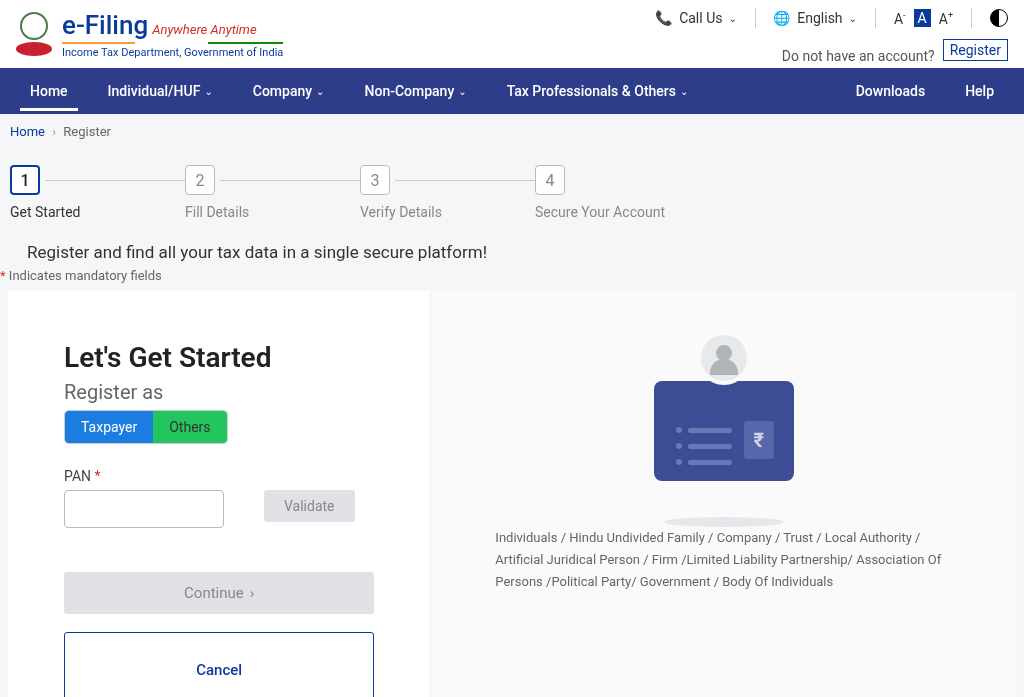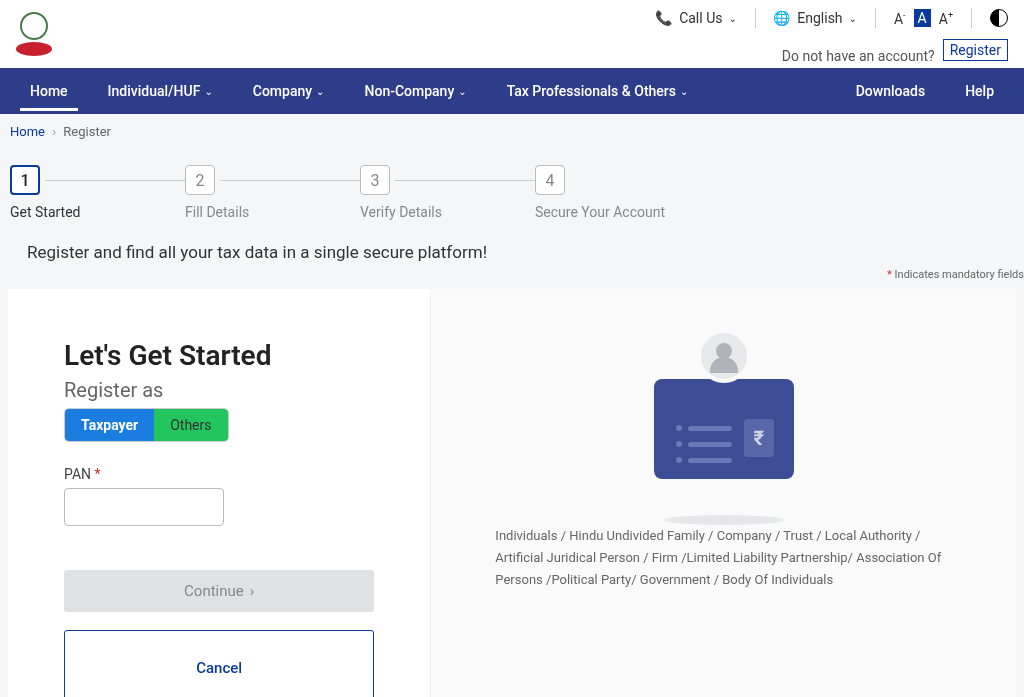--- a/index.html
+++ b/index.html
@@ -36,30 +36,30 @@
 .bc-sep { color: #999; margin: 0 4px; }
 .bc-current { color: #666; }
 .stepper { display: flex; align-items: center; padding: 16px 10px 8px; gap: 0; }
 .step { display: flex; flex-direction: column; align-items: flex-start; width: 175px; }
 .step-box { width: 30px; height: 30px; border: 1px solid #bbb; border-radius: 4px; display: flex; align-items: center; justify-content: center; font-size: 16px; color: #888; background: #fff; }
 .step.active .step-box { border: 2px solid #0a3b9c; color: #222; font-weight: 500; }
 .step-label { font-size: 14px; color: #888; margin-top: 9px; }
 .step.active .step-label { color: #333; }
 .step-line { flex: 0 0 140px; height: 1px; background: #ccc; margin-bottom: 24px; margin-left: -140px; }
 .page-heading { font-size: 17px; color: #333; padding: 14px 27px 6px; }
-.mandatory-note { text-align: right; font-size: 11px; color: #666; padding: 0 0 8px; }
+.mandatory-note { text-align: left; font-size: 13px; color: #666; padding: 0 0 8px; }
 .mandatory-note .star { color: #d12e2e; }
 .card-row { display: flex; gap: 0; padding: 0 8px; }
 .card-left { background: #fff; width: 42%; padding: 50px 56px; border-right: 1px solid #eee; }
 .card-right { background: #fafafb; flex: 1; padding: 40px 60px; display: flex; flex-direction: column; align-items: center; }
 .card-title { font-size: 28px; font-weight: 600; color: #222; margin-bottom: 6px; }
 .register-as { font-size: 20px; color: #666; margin-bottom: 6px; }
 .seg-control { display: inline-flex; border: 1px solid #ccc; border-radius: 5px; overflow: hidden; margin-bottom: 24px; }
 .seg-btn { padding: 8px 16px; font-size: 14px; background: #22c55e; color: #333; cursor: pointer; border: none; }
-.seg-btn.active { background: #1b7de0; color: #fff; font-weight: bold; }
+.seg-btn.active { background: #1b7de0; color: #fff; }
 .field-label { font-size: 14px; color: #444; margin-bottom: 6px; }
 .field-label .star { color: #d12e2e; }
 .input-row { display: flex; gap: 40px; align-items: flex-start; margin-bottom: 44px; }
 .pan-input { width: 160px; height: 38px; border: 1px solid #bbb; border-radius: 4px; padding: 0 8px; font-size: 14px; }
 .validate-btn { background: #dfe1e4; color: #888; border: none; border-radius: 3px; padding: 8px 20px; font-size: 14px; cursor: pointer; }
 .continue-btn { width: 100%; background: #dfe1e4; color: #888; border: none; border-radius: 3px; padding: 12px; font-size: 15px; cursor: pointer; margin-bottom: 18px; display: flex; align-items: center; justify-content: center; gap: 6px; }
 .cancel-btn { width: 100%; background: #fff; color: #0a3b9c; border: 1px solid #0a3b9c; border-radius: 3px; padding: 28px; font-size: 15px; font-weight: 500; cursor: pointer; }
 .illustration { width: 160px; height: 160px; position: relative; margin-bottom: 30px; }
 .illus-card { position: absolute; bottom: 10px; left: 10px; width: 140px; height: 100px; background: #3d4d95; border-radius: 8px; }
 .illus-avatar { position: absolute; top: 0; left: 50%; transform: translateX(-50%); width: 54px; height: 54px; background: #e8e9eb; border-radius: 50%; border: 4px solid #fafafb; display: flex; align-items: center; justify-content: center; }
@@ -77,20 +77,28 @@
 </style>
 </head>
 <body>
 
 <div class="top-header">
   <div class="logo-area">
     <div class="emblem">
       <div class="emblem-icon"></div>
       <div class="emblem-band"></div>
     </div>
+    <div class="logo-text">
+      <div class="logo-title">
+        <span class="efiling">e-Filing</span>
+        <span class="tagline">Anywhere Anytime</span>
+      </div>
+      <div class="logo-divider"></div>
+      <span class="logo-sub">Income Tax Department, Government of India</span>
+    </div>
   </div>
   <div class="top-right">
     <div class="top-utils">
       <div class="util-item">
         <span class="phone-icon">📞</span>
         <span>Call Us</span>
         <span class="chevron">⌄</span>
       </div>
       <div class="util-sep"></div>
       <div class="util-item">
@@ -178,20 +186,21 @@
   <div class="card-left">
     <div class="card-title">Let's Get Started</div>
     <div class="register-as">Register as</div>
     <div class="seg-control">
       <button class="seg-btn active">Taxpayer</button>
       <button class="seg-btn">Others</button>
     </div>
     <div class="field-label"><span>PAN</span> <span class="star">*</span></div>
     <div class="input-row">
       <input class="pan-input" type="text" style="">
+      <button class="validate-btn">Validate</button>
     </div>
     <button class="continue-btn">
         <span>Continue</span> 
         <span>›</span>
       </button>
     <button class="cancel-btn">Cancel</button>
   </div>
   <div class="card-right">
     <div class="illustration">
       <div class="illus-card">

